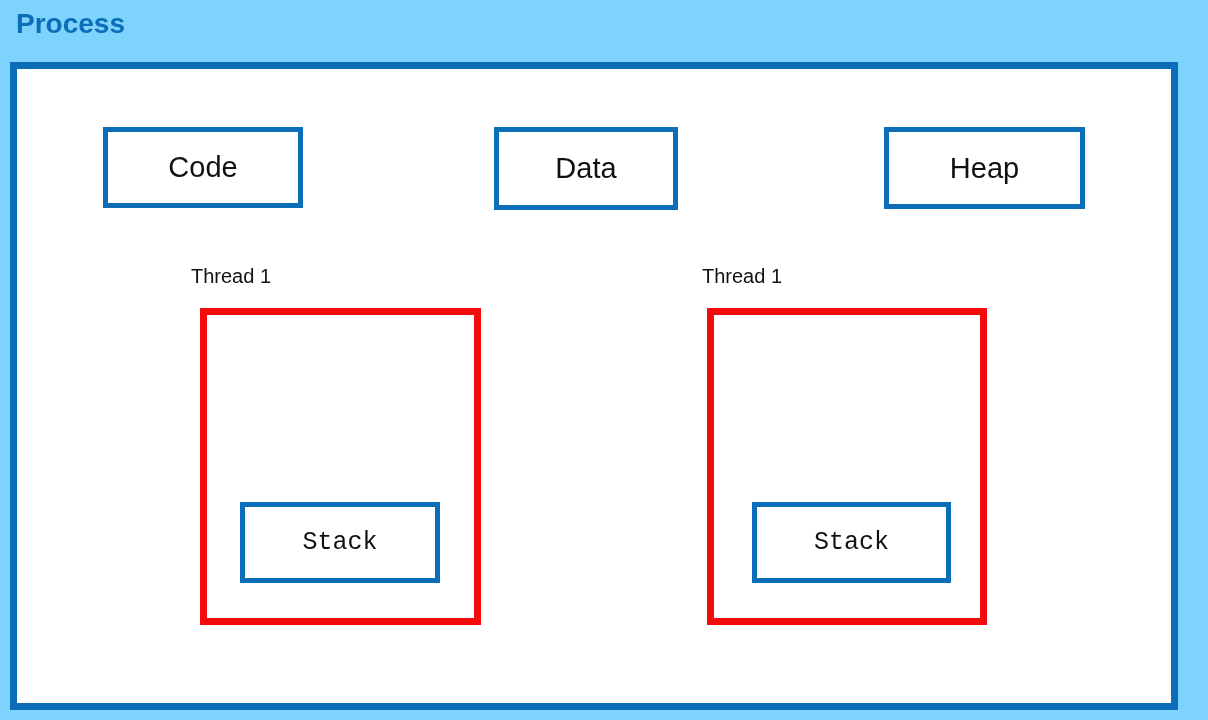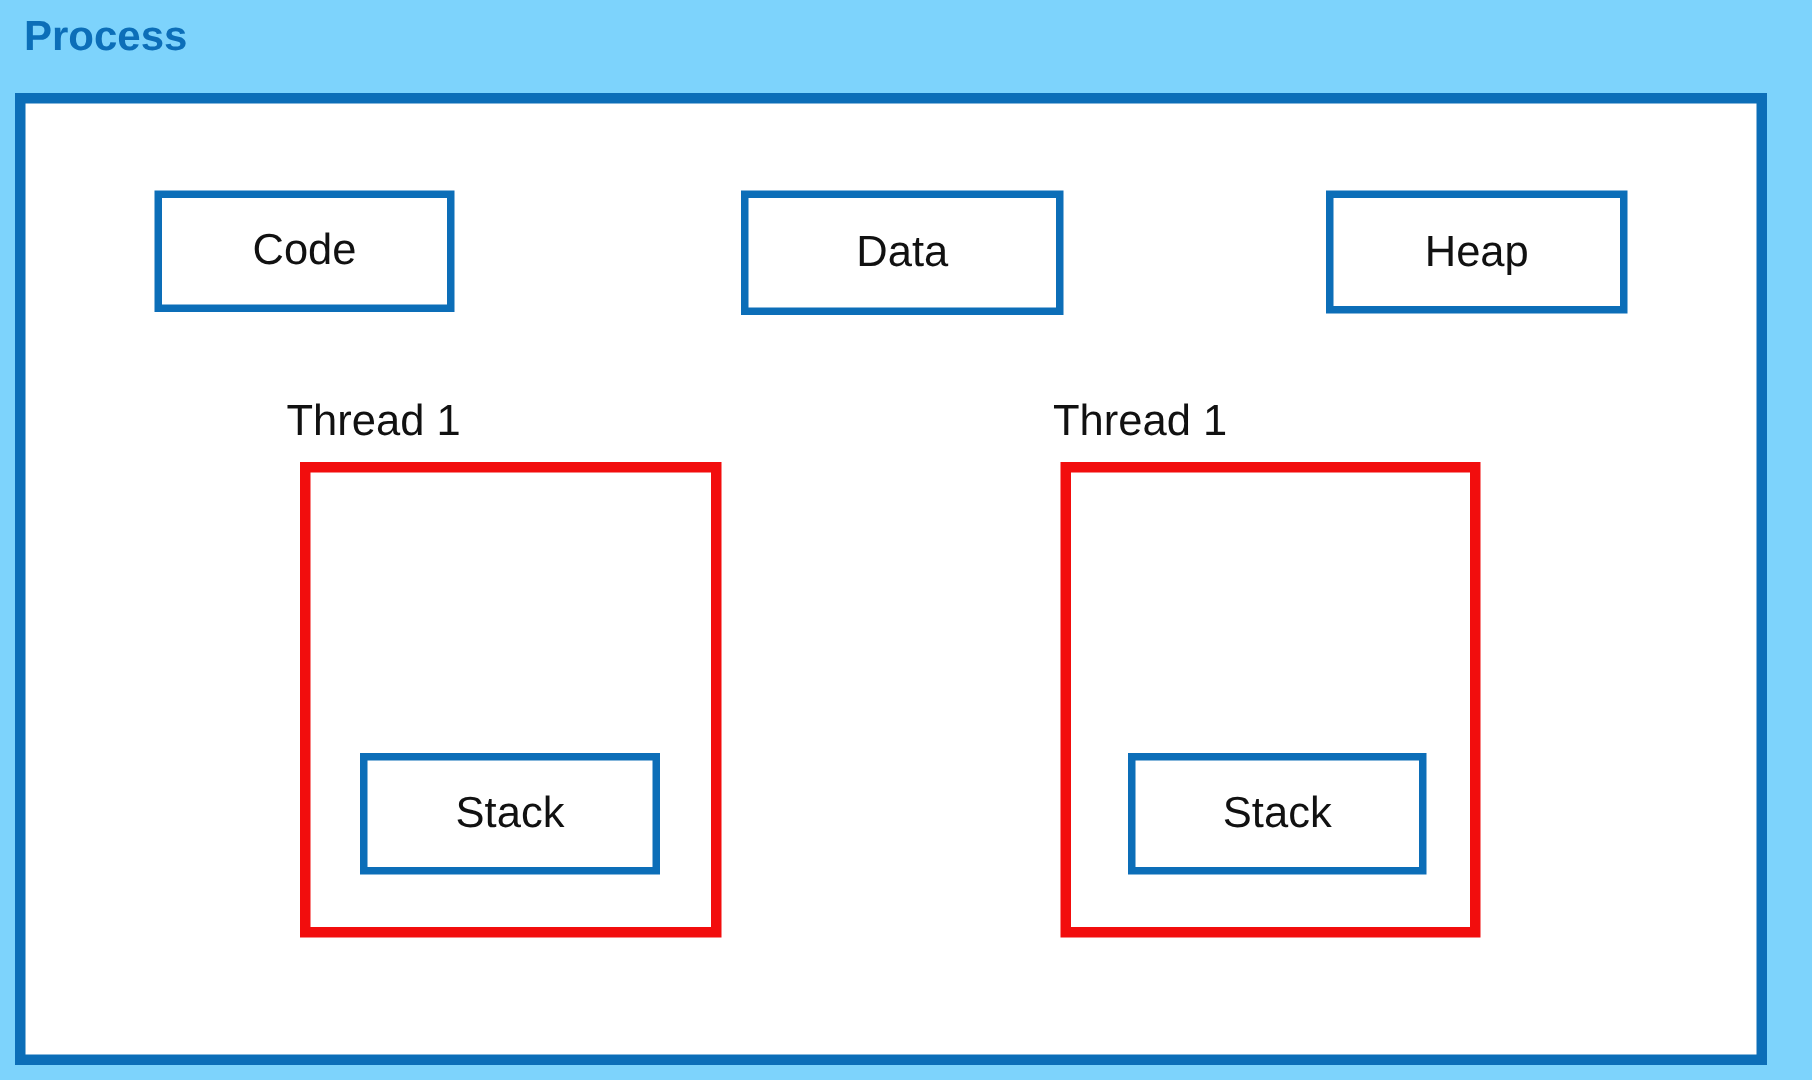--- a/index.html
+++ b/index.html
@@ -40,48 +40,49 @@
     border: 5px solid var(--blue, #0c6eb8);
     box-sizing: border-box;
     display: flex;
     align-items: center;
     justify-content: center;
     font-size: 29px;
     color: #111111;
     background: #ffffff;
   }
   .heap-box  { left: 103px; top: 127px; width: 200px; height: 81px; }
-  .data-box  { left: 494px; top: 127px; width: 215px; height: 83px; }
+  .data-box  { left: 494px; top: 127px; width: 184px; height: 83px; }
   .code-box  { left: 884px; top: 127px; width: 201px; height: 82px; }
   .thread-label {
     position: absolute;
-    font-size: 29px;
+    font-size: 20px;
     color: #111111;
     white-space: nowrap;
   }
   .thread1-label { left: 191px; top: 265px; }
   .thread2-label { left: 702px; top: 265px; }
   .thread-box {
     position: absolute;
     border: 7px solid var(--red, #f20d0d);
     box-sizing: border-box;
     background: #ffffff;
   }
   .thread1-box { left: 200px; top: 308px; width: 281px; height: 317px; }
   .thread2-box { left: 707px; top: 308px; width: 280px; height: 317px; }
   .stack-box {
     position: absolute;
     border: 5px solid var(--blue, #0c6eb8);
     box-sizing: border-box;
     display: flex;
     align-items: center;
     justify-content: center;
-    font-size: 29px;
+    font-size: 25px;
     color: #111111;
     background: #ffffff;
+    font-family: Liberation Mono, monospace;
   }
   .stack1-box { left: 240px; top: 502px; width: 200px; height: 81px; }
   .stack2-box { left: 752px; top: 502px; width: 199px; height: 81px; }
 </style>
 </head>
 <body>
 
 <div class="canvas">
 
   <div class="title">Process</div>

